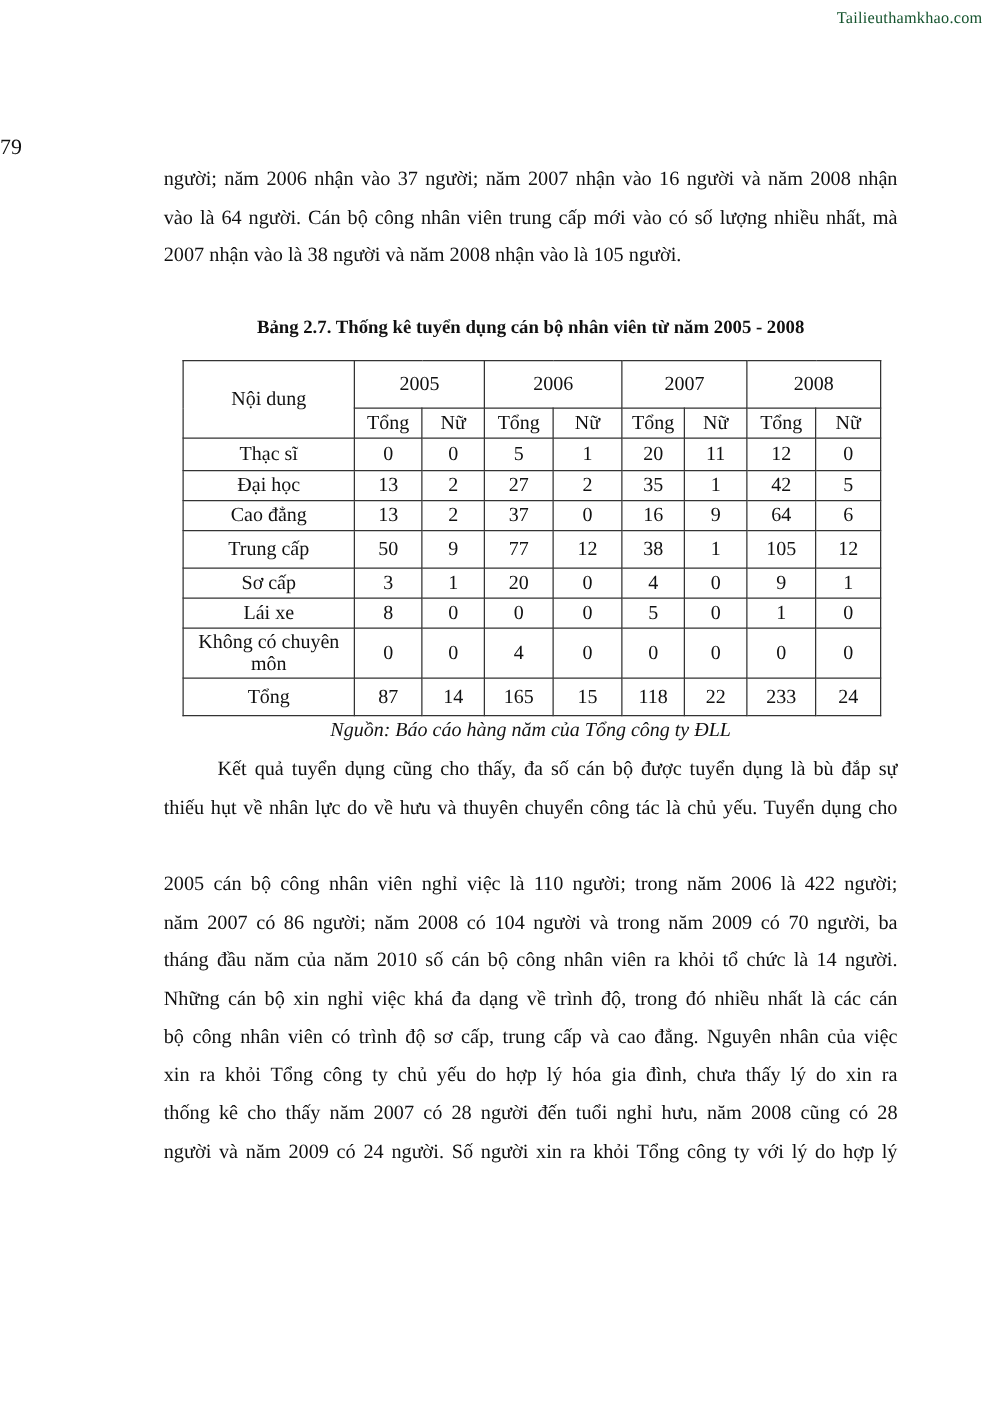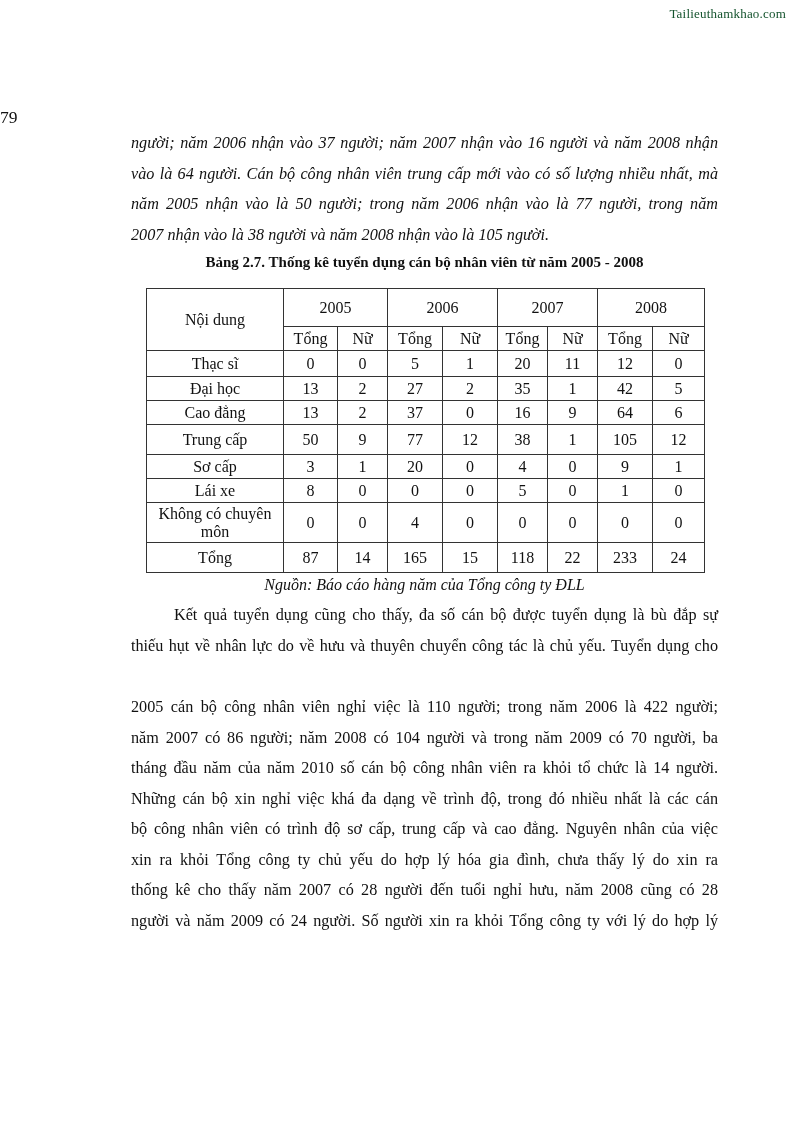--- a/index.html
+++ b/index.html
@@ -21,24 +21,23 @@
                padding: 0; line-height: 18px; }
   .source { position: absolute; left: 131px; width: 587px; top: 576px; text-align: center;
             font-style: italic; font-size: 16px; }
 </style>
 </head>
 <body>
 
 <div class="watermark">Tailieuthamkhao.com</div>
 <div class="page-number">79</div>
 
-<div class="para" style="top:128px;font-style:italic;">
+<div class="para" style="top:128px;">
   <span class="line">người; năm 2006 nhận vào 37 người; năm 2007 nhận vào 16 người và năm 2008 nhận</span>
   <span class="line">vào là 64 người. Cán bộ công nhân viên trung cấp mới vào có số lượng nhiều nhất, mà</span>
-  <span class="line">năm 2005 nhận vào là 50 người; trong năm 2006 nhận vào là 77 người, trong năm</span>
   <span class="line last">2007 nhận vào là 38 người và năm 2008 nhận vào là 105 người.</span>
 </div>
 
 <div class="caption">Bảng 2.7. Thống kê tuyển dụng cán bộ nhân viên từ năm 2005 - 2008</div>
 
 <table class="data">
   <colgroup>
     <col style="width:137px">
       <col style="width:54px">
       <col style="width:50px">

